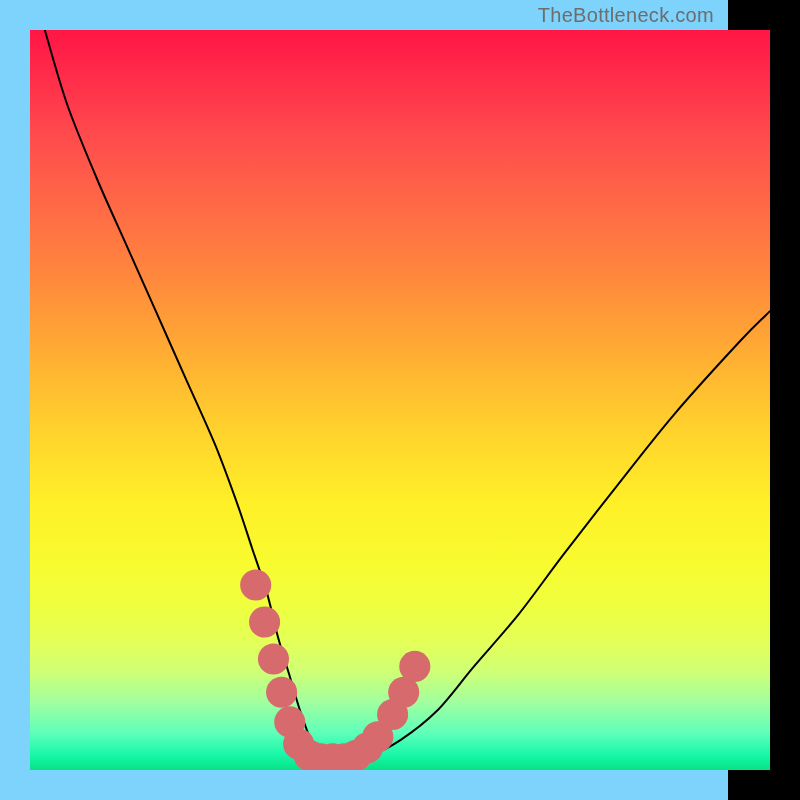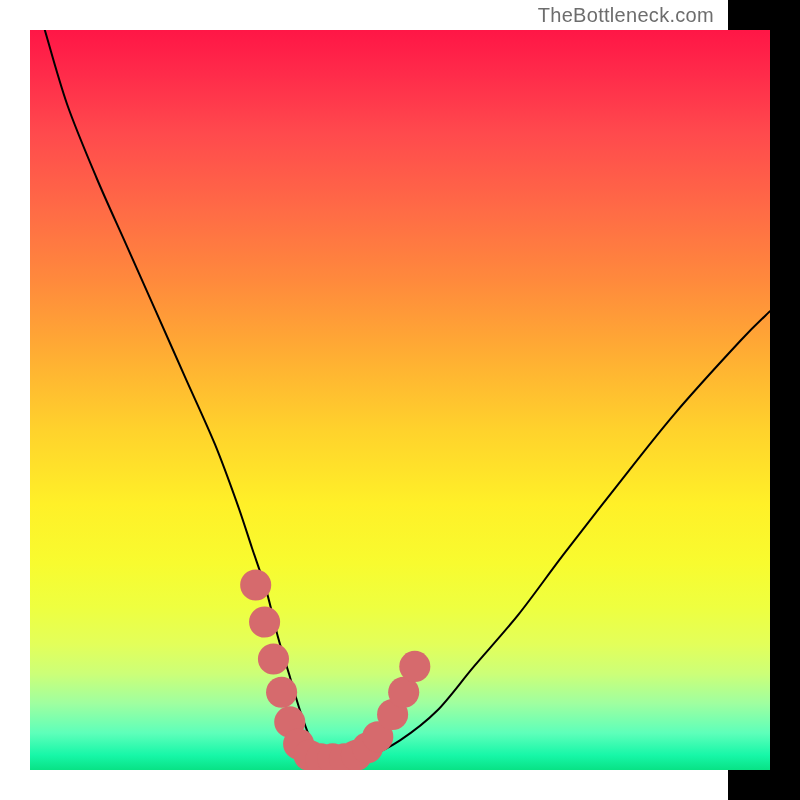--- a/index.html
+++ b/index.html
@@ -8,21 +8,21 @@
     width: 800px;
     height: 800px;
     background: #000;
     overflow: hidden;
     font-family: Arial, Helvetica, sans-serif;
   }
   .stage {
     position: relative;
     width: 728px;
     height: 800px;
-    background: #ffffff;
+    background: #7dd3fc;
   }
   .watermark {
     position: absolute;
     top: 4px;
     right: 14px;
     color: #6d6d6d;
     font-size: 20px;
     font-weight: 500;
     letter-spacing: 0.3px;
     z-index: 5;

